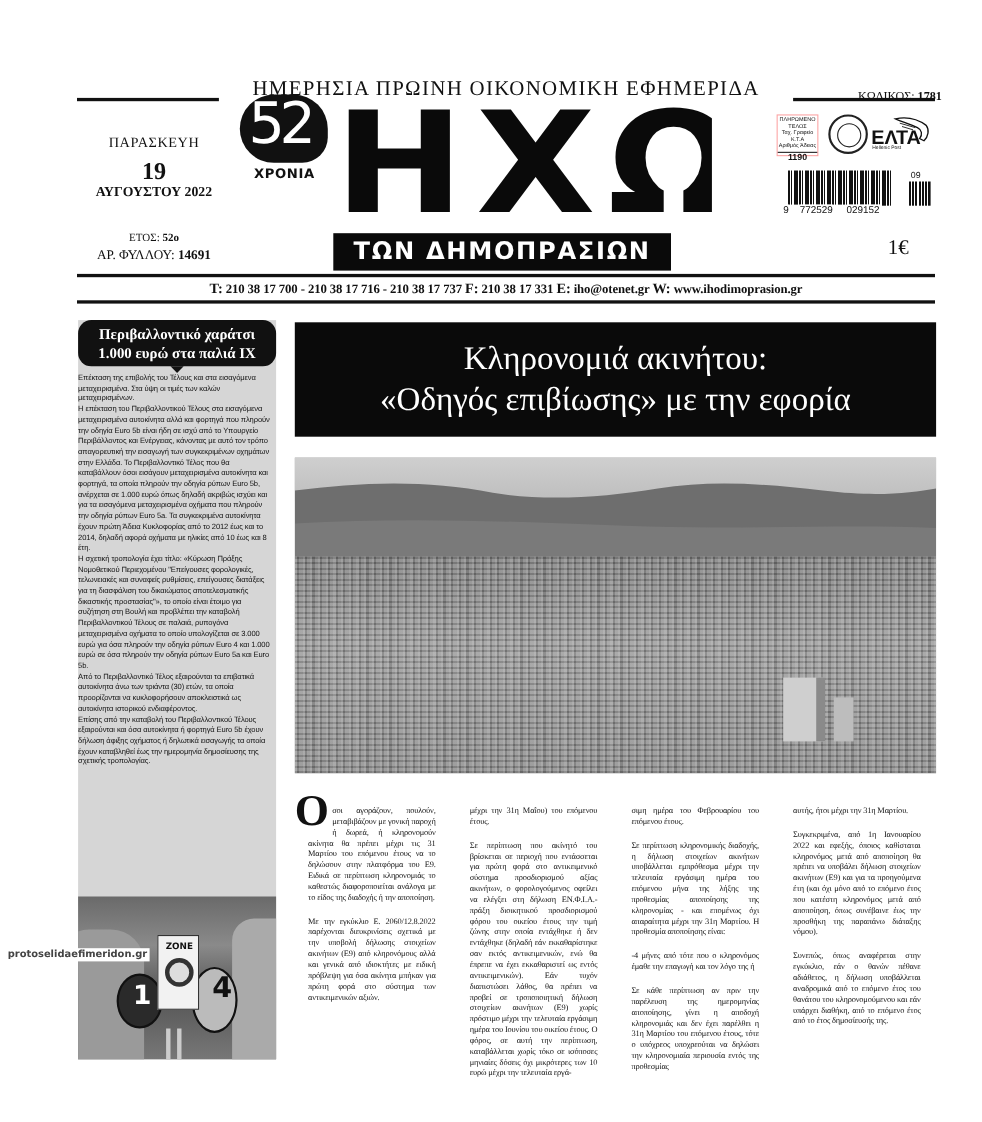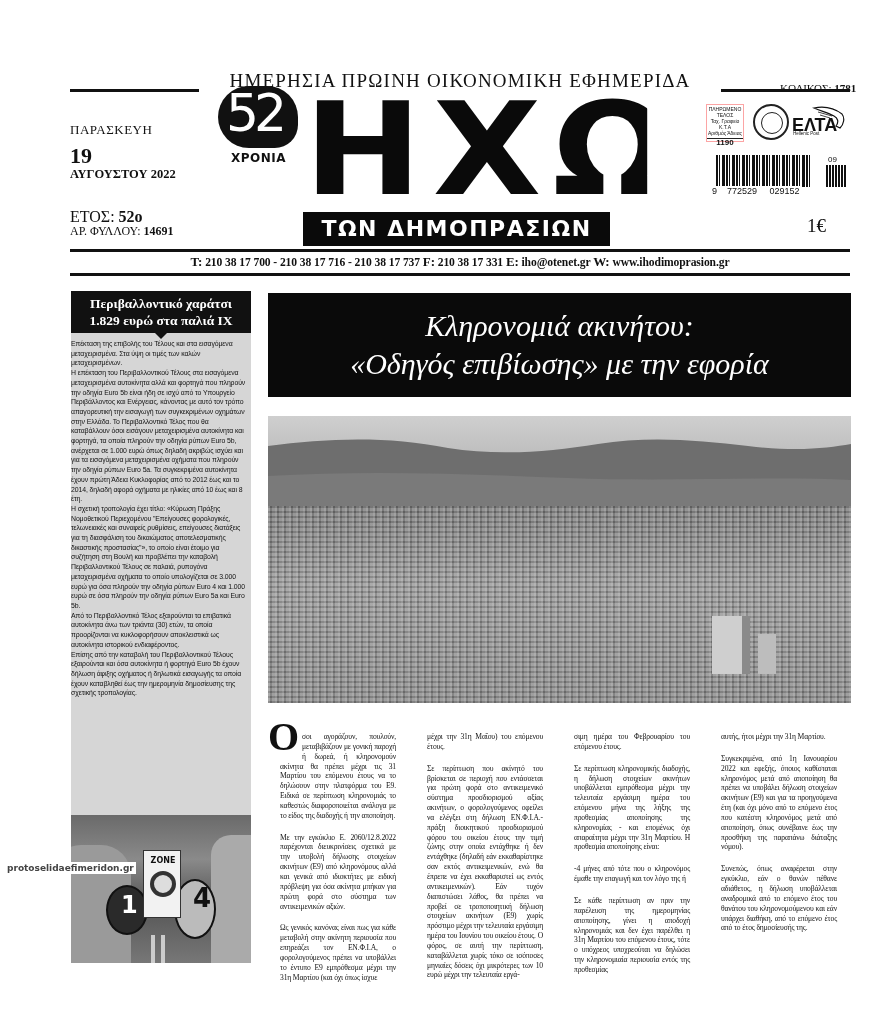--- a/index.html
+++ b/index.html
@@ -3,25 +3,25 @@
 <meta charset="utf-8">
 <style>
   * { box-sizing: border-box; margin: 0; padding: 0; }
   html, body { width: 893px; height: 1020px; background: #ffffff; overflow: hidden; }
   body { position: relative; font-family: "Liberation Serif", serif; color: #111; }
 
   .tagline-row { position: absolute; top: 52px; left: 70px; width: 780px; height: 28px; display: flex; align-items: flex-end; margin-top: 12px; }
   .tagline-rule { flex: 1; height: 3px; background: #111; }
   .tagline { padding: 0 30px; font-family: "Liberation Serif", serif; font-size: 19px; letter-spacing: 1.2px; color: #111; white-space: nowrap; }
 
-  .left-info { position: absolute; left: 70px; top: 122px; width: 140px; font-family: "Liberation Serif", serif; }
+  .left-info { position: absolute; left: 70px; top: 122px; width: 140px; font-family: "Liberation Serif", serif; text-align: center; }
   .day-name { font-size: 13px; letter-spacing: 0.5px; }
   .day-num { font-size: 22px; font-weight: bold; margin-top: 7px; line-height: 22px; }
   .month-year { font-size: 12.5px; font-weight: bold; line-height: 14px; }
-  .year-line { font-size: 16px; margin-top: 28px; line-height: 15px; }
+  .year-line { font-size: 10px; margin-top: 28px; line-height: 15px; }
   .issue-line { font-size: 12px; line-height: 15px; }
   .issue-line b, .year-line b { font-weight: bold; }
 
   .badge { position: absolute; left: 218px; top: 86px; width: 84px; height: 62px; }
   .badge-circle { position: absolute; left: 0; top: 0; width: 80px; height: 62px; border-radius: 40px 40px 30px 40px; background: #111; }
   .badge-num { position: absolute; left: 8px; top: -4px; font-family: "DejaVu Sans", sans-serif; font-weight: normal; font-size: 52px; color: #fff; letter-spacing: -5px; line-height: 62px; }
   .badge-label { position: absolute; left: 231px; top: 151px; font-family: "DejaVu Sans", sans-serif; font-weight: bold; font-size: 12px; color: #111; letter-spacing: 0.5px; }
 
   .logo { position: absolute; left: 304px; top: 95px; width: 312px; height: 110px; font-family: "DejaVu Sans", sans-serif; font-weight: bold; font-size: 128px; line-height: 110px; color: #0a0a0a; letter-spacing: 10px; overflow: hidden; white-space: nowrap; transform: scaleX(1.1); transform-origin: left top; }
   .subtitle-box { position: absolute; left: 303px; top: 212px; width: 307px; height: 34px; background: #0a0a0a; color: #fff; font-family: "DejaVu Sans", sans-serif; font-weight: bold; font-size: 22px; line-height: 34px; text-align: center; letter-spacing: 1.5px; }
@@ -43,41 +43,41 @@
   .barcode-add-digits { position: absolute; left: 828px; top: 155px; font-family: "Liberation Sans", sans-serif; font-size: 8px; }
   .price { position: absolute; left: 807px; top: 215px; font-family: "Liberation Serif", serif; font-size: 19px; }
 
   .contact-rule-top { position: absolute; left: 70px; top: 249px; width: 780px; height: 3px; background: #111; }
   .contact-line { position: absolute; left: 70px; top: 254px; width: 780px; text-align: center; font-family: "Liberation Serif", serif; font-weight: bold; font-size: 11.6px; letter-spacing: -0.1px; }
   .contact-line span.lbl { font-size: 13px; }
   .contact-rule-bottom { position: absolute; left: 70px; top: 273px; width: 780px; height: 3px; background: #111; }
 
   
   .sidebar { position: absolute; left: 71px; top: 291px; width: 180px; height: 672px; background: #d6d6d6; }
-  .sidebar-head { position: absolute; left: 0; top: 0; width: 180px; height: 42px; background: #111; color: #fff; font-family: "Liberation Serif", serif; font-weight: bold; font-size: 13.5px; line-height: 17px; text-align: center; padding-top: 4px; }
+  .sidebar-head { position: absolute; left: 0; top: 0; width: 180px; height: 42px; background: #111; color: #fff; font-family: "Liberation Serif", serif; font-weight: bold; font-size: 13.5px; line-height: 17px; text-align: center; padding-top: 4px; border-radius: 12px; }
   .sidebar-head::after { content: ""; position: absolute; left: 84px; bottom: -6px; border-left: 6px solid transparent; border-right: 6px solid transparent; border-top: 6px solid #111; }
   .sidebar-body { position: absolute; left: 0; top: 48px; width: 180px; padding: 0 3px 0 0; font-family: "Liberation Sans", sans-serif; font-size: 6.9px; line-height: 9.7px; color: #111; letter-spacing: -0.1px; }
   .sidebar-body p { margin: 0; }
   .sidebar-photo { position: absolute; left: 0; top: 524px; width: 180px; height: 148px; background: linear-gradient(180deg, #6a6a6a 0%, #8a8a8a 30%, #555 60%, #777 100%); overflow: hidden; }
   .photo-car-left { position: absolute; left: -20px; top: 30px; width: 80px; height: 120px; background: #9a9a9a; border-radius: 30px 30px 0 0; }
   .photo-car-right { position: absolute; left: 140px; top: 20px; width: 60px; height: 130px; background: #aaa; border-radius: 20px 0 0 0; }
   .sticker-left { position: absolute; left: 35px; top: 70px; width: 42px; height: 50px; border-radius: 50%; background: #2a2a2a; border: 2px solid #111; }
   .sticker-left-num { position: absolute; left: 50px; top: 76px; color: #fff; font-family: "DejaVu Sans", sans-serif; font-weight: bold; font-size: 24px; }
   .sticker-right { position: absolute; left: 103px; top: 64px; width: 42px; height: 60px; border-radius: 50%; background: #bbb; border: 2px solid #111; }
   .sticker-right-num { position: absolute; left: 122px; top: 68px; color: #111; font-family: "DejaVu Sans", sans-serif; font-weight: bold; font-size: 26px; }
   .zone-sign { position: absolute; left: 72px; top: 35px; width: 38px; height: 68px; background: #f2f2f2; border: 1px solid #333; }
   .zone-text { position: absolute; left: 0; top: 5px; width: 38px; text-align: center; font-family: "DejaVu Sans", sans-serif; font-weight: bold; font-size: 8px; color: #111; }
   .zone-circle { position: absolute; left: 6px; top: 20px; width: 26px; height: 26px; border: 4px solid #333; border-radius: 50%; background: #ddd; }
   .road-line { position: absolute; left: 80px; top: 120px; width: 4px; height: 28px; background: #ccc; }
   .road-line2 { position: absolute; left: 90px; top: 120px; width: 4px; height: 28px; background: #ccc; }
 
   .watermark { position: absolute; left: 5px; top: 862px; background: #fff; font-family: "DejaVu Sans", sans-serif; font-weight: bold; font-size: 9px; color: #444; padding: 1px 2px; }
 
   
-  .headline-box { position: absolute; left: 268px; top: 293px; width: 583px; height: 104px; background: #0a0a0a; color: #fff; font-family: "Liberation Serif", serif; font-size: 30px; line-height: 38px; text-align: center; padding-top: 14px; font-style: italic; }
+  .headline-box { position: absolute; left: 268px; top: 293px; width: 583px; height: 104px; background: #0a0a0a; color: #fff; font-family: "Liberation Serif", serif; font-size: 30px; line-height: 38px; text-align: center; padding-top: 14px; }
   .hero-photo { position: absolute; left: 268px; top: 416px; width: 583px; height: 287px; overflow: hidden; background: #9c9c9c; }
   .sky { position: absolute; left: 0; top: 0; width: 583px; height: 40px; background: linear-gradient(180deg, #cfcfcf, #bdbdbd); }
   .mountains { position: absolute; left: 0; top: 10px; width: 583px; height: 90px; }
   .city { position: absolute; left: 0; top: 90px; width: 583px; height: 197px; background:
     repeating-linear-gradient(90deg, rgba(255,255,255,0.18) 0 2px, rgba(0,0,0,0.12) 2px 4px, rgba(255,255,255,0.08) 4px 7px),
     repeating-linear-gradient(0deg, rgba(0,0,0,0.15) 0 2px, rgba(255,255,255,0.10) 2px 5px),
     linear-gradient(180deg, #7d7d7d 0%, #9a9a9a 40%, #8a8a8a 100%); }
   .tower { position: absolute; left: 444px; top: 200px; width: 38px; height: 58px; background: #cfcfcf; border-right: 8px solid #8a8a8a; }
   .tower2 { position: absolute; left: 490px; top: 218px; width: 18px; height: 40px; background: #bdbdbd; }
 
@@ -159,21 +159,21 @@
   <span class="lbl">E:</span>
   <span>iho@otenet.gr</span>
   <span class="lbl">W:</span>
   <span>www.ihodimoprasion.gr</span>
 </div>
 <div class="contact-rule-bottom"></div>
 
 <div class="sidebar">
   <div class="sidebar-head">
     <div>Περιβαλλοντικό χαράτσι</div>
-    <div>1.829 ευρώ στα παλιά ΙΧ</div>
+    <div>1.000 ευρώ στα παλιά ΙΧ</div>
   </div>
   <div class="sidebar-body">
     <p>Επέκταση της επιβολής του Τέλους και στα εισαγόμενα μεταχειρισμένα. Στα ύψη οι τιμές των καλών μεταχειρισμένων.</p>
     <p>Η επέκταση του Περιβαλλοντικού Τέλους στα εισαγόμενα μεταχειρισμένα αυτοκίνητα αλλά και φορτηγά που πληρούν την οδηγία Euro 5b είναι ήδη σε ισχύ από το Υπουργείο Περιβάλλοντος και Ενέργειας, κάνοντας με αυτό τον τρόπο απαγορευτική την εισαγωγή των συγκεκριμένων οχημάτων στην Ελλάδα. Το Περιβαλλοντικό Τέλος που θα καταβάλλουν όσοι εισάγουν μεταχειρισμένα αυτοκίνητα και φορτηγά, τα οποία πληρούν την οδηγία ρύπων Euro 5b, ανέρχεται σε 1.000 ευρώ όπως δηλαδή ακριβώς ισχύει και για τα εισαγόμενα μεταχειρισμένα οχήματα που πληρούν την οδηγία ρύπων Euro 5a. Τα συγκεκριμένα αυτοκίνητα έχουν πρώτη Άδεια Κυκλοφορίας από το 2012 έως και το 2014, δηλαδή αφορά οχήματα με ηλικίες από 10 έως και 8 έτη.</p>
     <p>Η σχετική τροπολογία έχει τίτλο: «Κύρωση Πράξης Νομοθετικού Περιεχομένου "Επείγουσες φορολογικές, τελωνειακές και συναφείς ρυθμίσεις, επείγουσες διατάξεις για τη διασφάλιση του δικαιώματος αποτελεσματικής δικαστικής προστασίας"», το οποίο είναι έτοιμο για συζήτηση στη Βουλή και προβλέπει την καταβολή Περιβαλλοντικού Τέλους σε παλαιά, ρυπογόνα μεταχειρισμένα οχήματα το οποίο υπολογίζεται σε 3.000 ευρώ για όσα πληρούν την οδηγία ρύπων Euro 4 και 1.000 ευρώ σε όσα πληρούν την οδηγία ρύπων Euro 5a και Euro 5b.</p>
     <p>Από το Περιβαλλοντικό Τέλος εξαιρούνται τα επιβατικά αυτοκίνητα άνω των τριάντα (30) ετών, τα οποία προορίζονται να κυκλοφορήσουν αποκλειστικά ως αυτοκίνητα ιστορικού ενδιαφέροντος.</p>
     <p>Επίσης από την καταβολή του Περιβαλλοντικού Τέλους εξαιρούνται και όσα αυτοκίνητα ή φορτηγά Euro 5b έχουν δήλωση άφιξης οχήματος ή δηλωτικά εισαγωγής τα οποία έχουν καταβληθεί έως την ημερομηνία δημοσίευσης της σχετικής τροπολογίας.</p>
   </div>
   <div class="sidebar-photo">
     <div class="photo-car-left"></div>
@@ -207,21 +207,20 @@
   <div class="city"></div>
   <div class="tower"></div>
   <div class="tower2"></div>
 </div>
 
 <div class="columns">
   <div class="col">
     <span class="dropcap">Ο</span>
     <p>σοι αγοράζουν, πουλούν, μεταβιβάζουν με γονική παροχή ή δωρεά, ή κληρονομούν ακίνητα θα πρέπει μέχρι τις 31 Μαρτίου του επόμενου έτους να το δηλώσουν στην πλατφόρμα του Ε9. Ειδικά σε περίπτωση κληρονομιάς το καθεστώς διαφοροποιείται ανάλογα με το είδος της διαδοχής ή την αποποίηση.</p>
     <p>Με την εγκύκλιο Ε. 2060/12.8.2022 παρέχονται διευκρινίσεις σχετικά με την υποβολή δήλωσης στοιχείων ακινήτων (Ε9) από κληρονόμους αλλά και γενικά από ιδιοκτήτες με ειδική πρόβλεψη για όσα ακίνητα μπήκαν για πρώτη φορά στο σύστημα των αντικειμενικών αξιών.</p>
-    <p>Ως γενικός κανόνας είναι πως για κάθε μεταβολή στην ακίνητη περιουσία που επηρεάζει τον ΕΝ.Φ.Ι.Α, ο φορολογούμενος πρέπει να υποβάλλει το έντυπο Ε9 εμπρόθεσμα μέχρι την 31η Μαρτίου (και όχι όπως ίσχυε</p>
   </div>
   <div class="col">
     <p>μέχρι την 31η Μαΐου) του επόμενου έτους.</p>
     <p>Σε περίπτωση που ακίνητό του βρίσκεται σε περιοχή που εντάσσεται για πρώτη φορά στο αντικειμενικό σύστημα προσδιορισμού αξίας ακινήτων, ο φορολογούμενος οφείλει να ελέγξει στη δήλωση ΕΝ.Φ.Ι.Α.-πράξη διοικητικού προσδιορισμού φόρου του οικείου έτους την τιμή ζώνης στην οποία εντάχθηκε ή δεν εντάχθηκε (δηλαδή εάν εκκαθαρίστηκε σαν εκτός αντικειμενικών, ενώ θα έπρεπε να έχει εκκαθαριστεί ως εντός αντικειμενικών). Εάν τυχόν διαπιστώσει λάθος, θα πρέπει να προβεί σε τροποποιητική δήλωση στοιχείων ακινήτων (Ε9) χωρίς πρόστιμο μέχρι την τελευταία εργάσιμη ημέρα του Ιουνίου του οικείου έτους. Ο φόρος, σε αυτή την περίπτωση, καταβάλλεται χωρίς τόκο σε ισόποσες μηνιαίες δόσεις όχι μικρότερες των 10 ευρώ μέχρι την τελευταία εργά-</p>
   </div>
   <div class="col">
     <p>σιμη ημέρα του Φεβρουαρίου του επόμενου έτους.</p>
     <p>Σε περίπτωση κληρονομικής διαδοχής, η δήλωση στοιχείων ακινήτων υποβάλλεται εμπρόθεσμα μέχρι την τελευταία εργάσιμη ημέρα του επόμενου μήνα της λήξης της προθεσμίας αποποίησης της κληρονομίας - και επομένως όχι απαραίτητα μέχρι την 31η Μαρτίου. Η προθεσμία αποποίησης είναι:</p>
     <p>-4 μήνες από τότε που ο κληρονόμος έμαθε την επαγωγή και τον λόγο της ή</p>
     <p>Σε κάθε περίπτωση αν πριν την παρέλευση της ημερομηνίας αποποίησης, γίνει η αποδοχή κληρονομιάς και δεν έχει παρέλθει η 31η Μαρτίου του επόμενου έτους, τότε ο υπόχρεος υποχρεούται να δηλώσει την κληρονομιαία περιουσία εντός της προθεσμίας</p>

